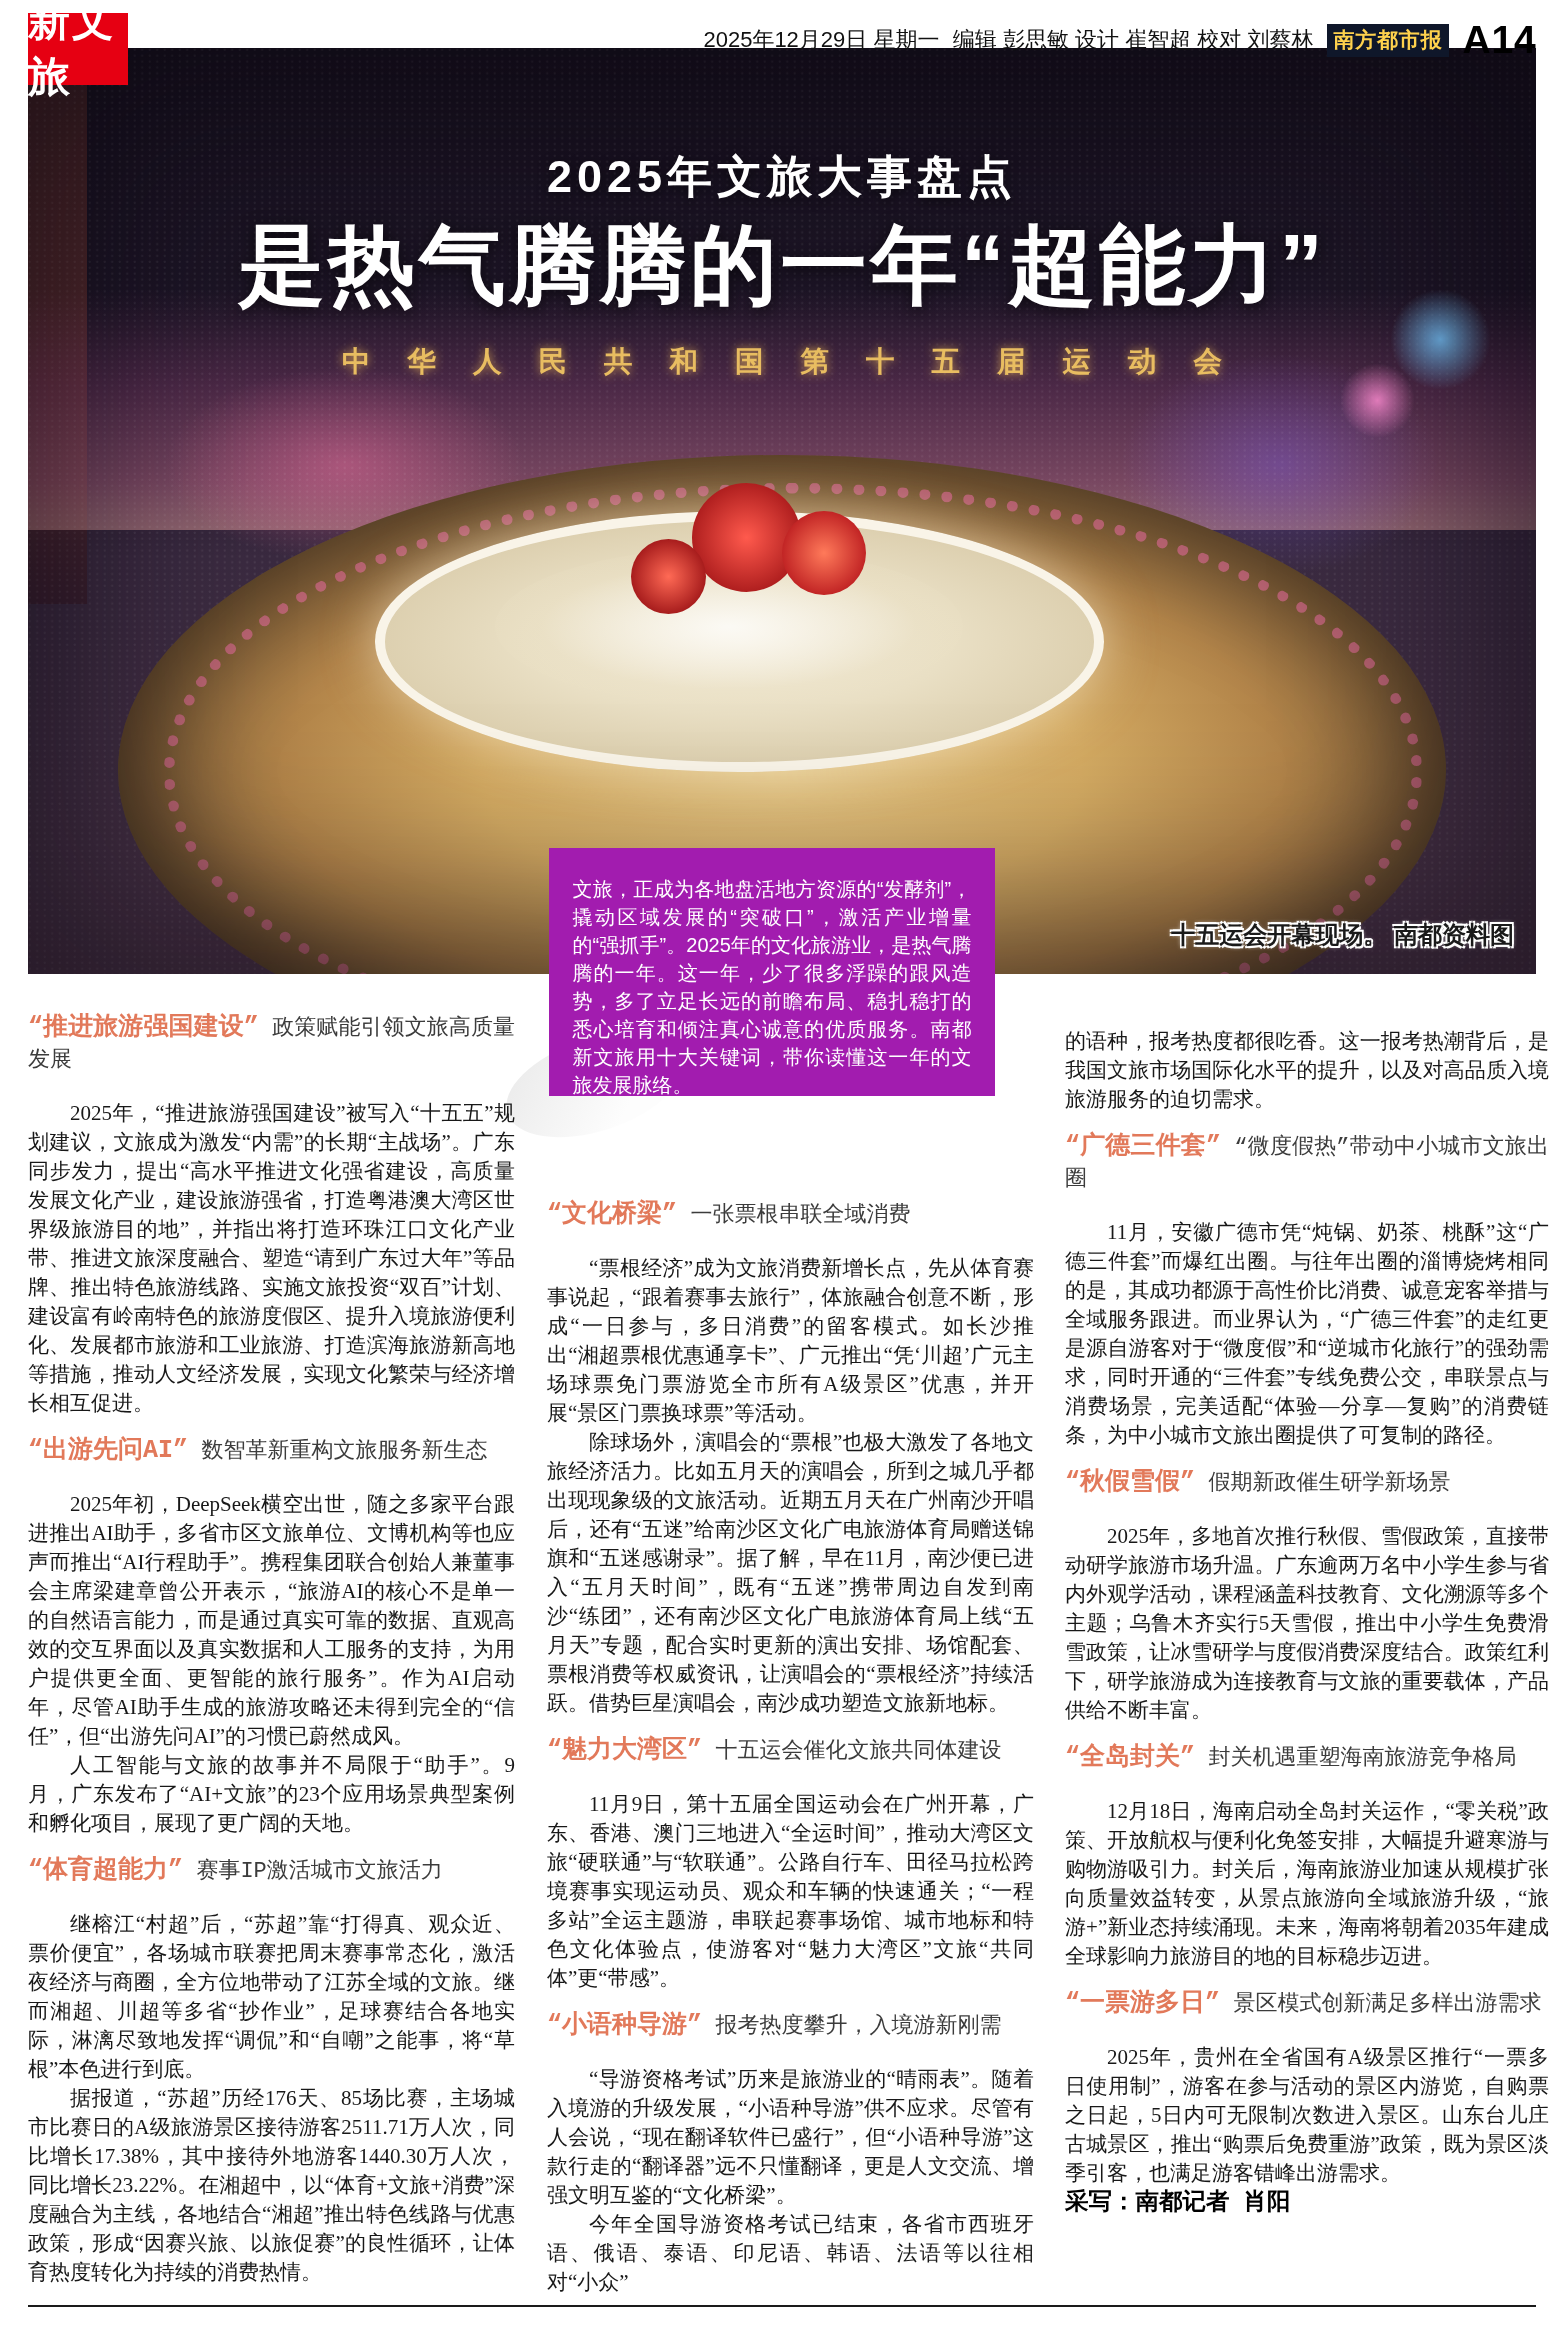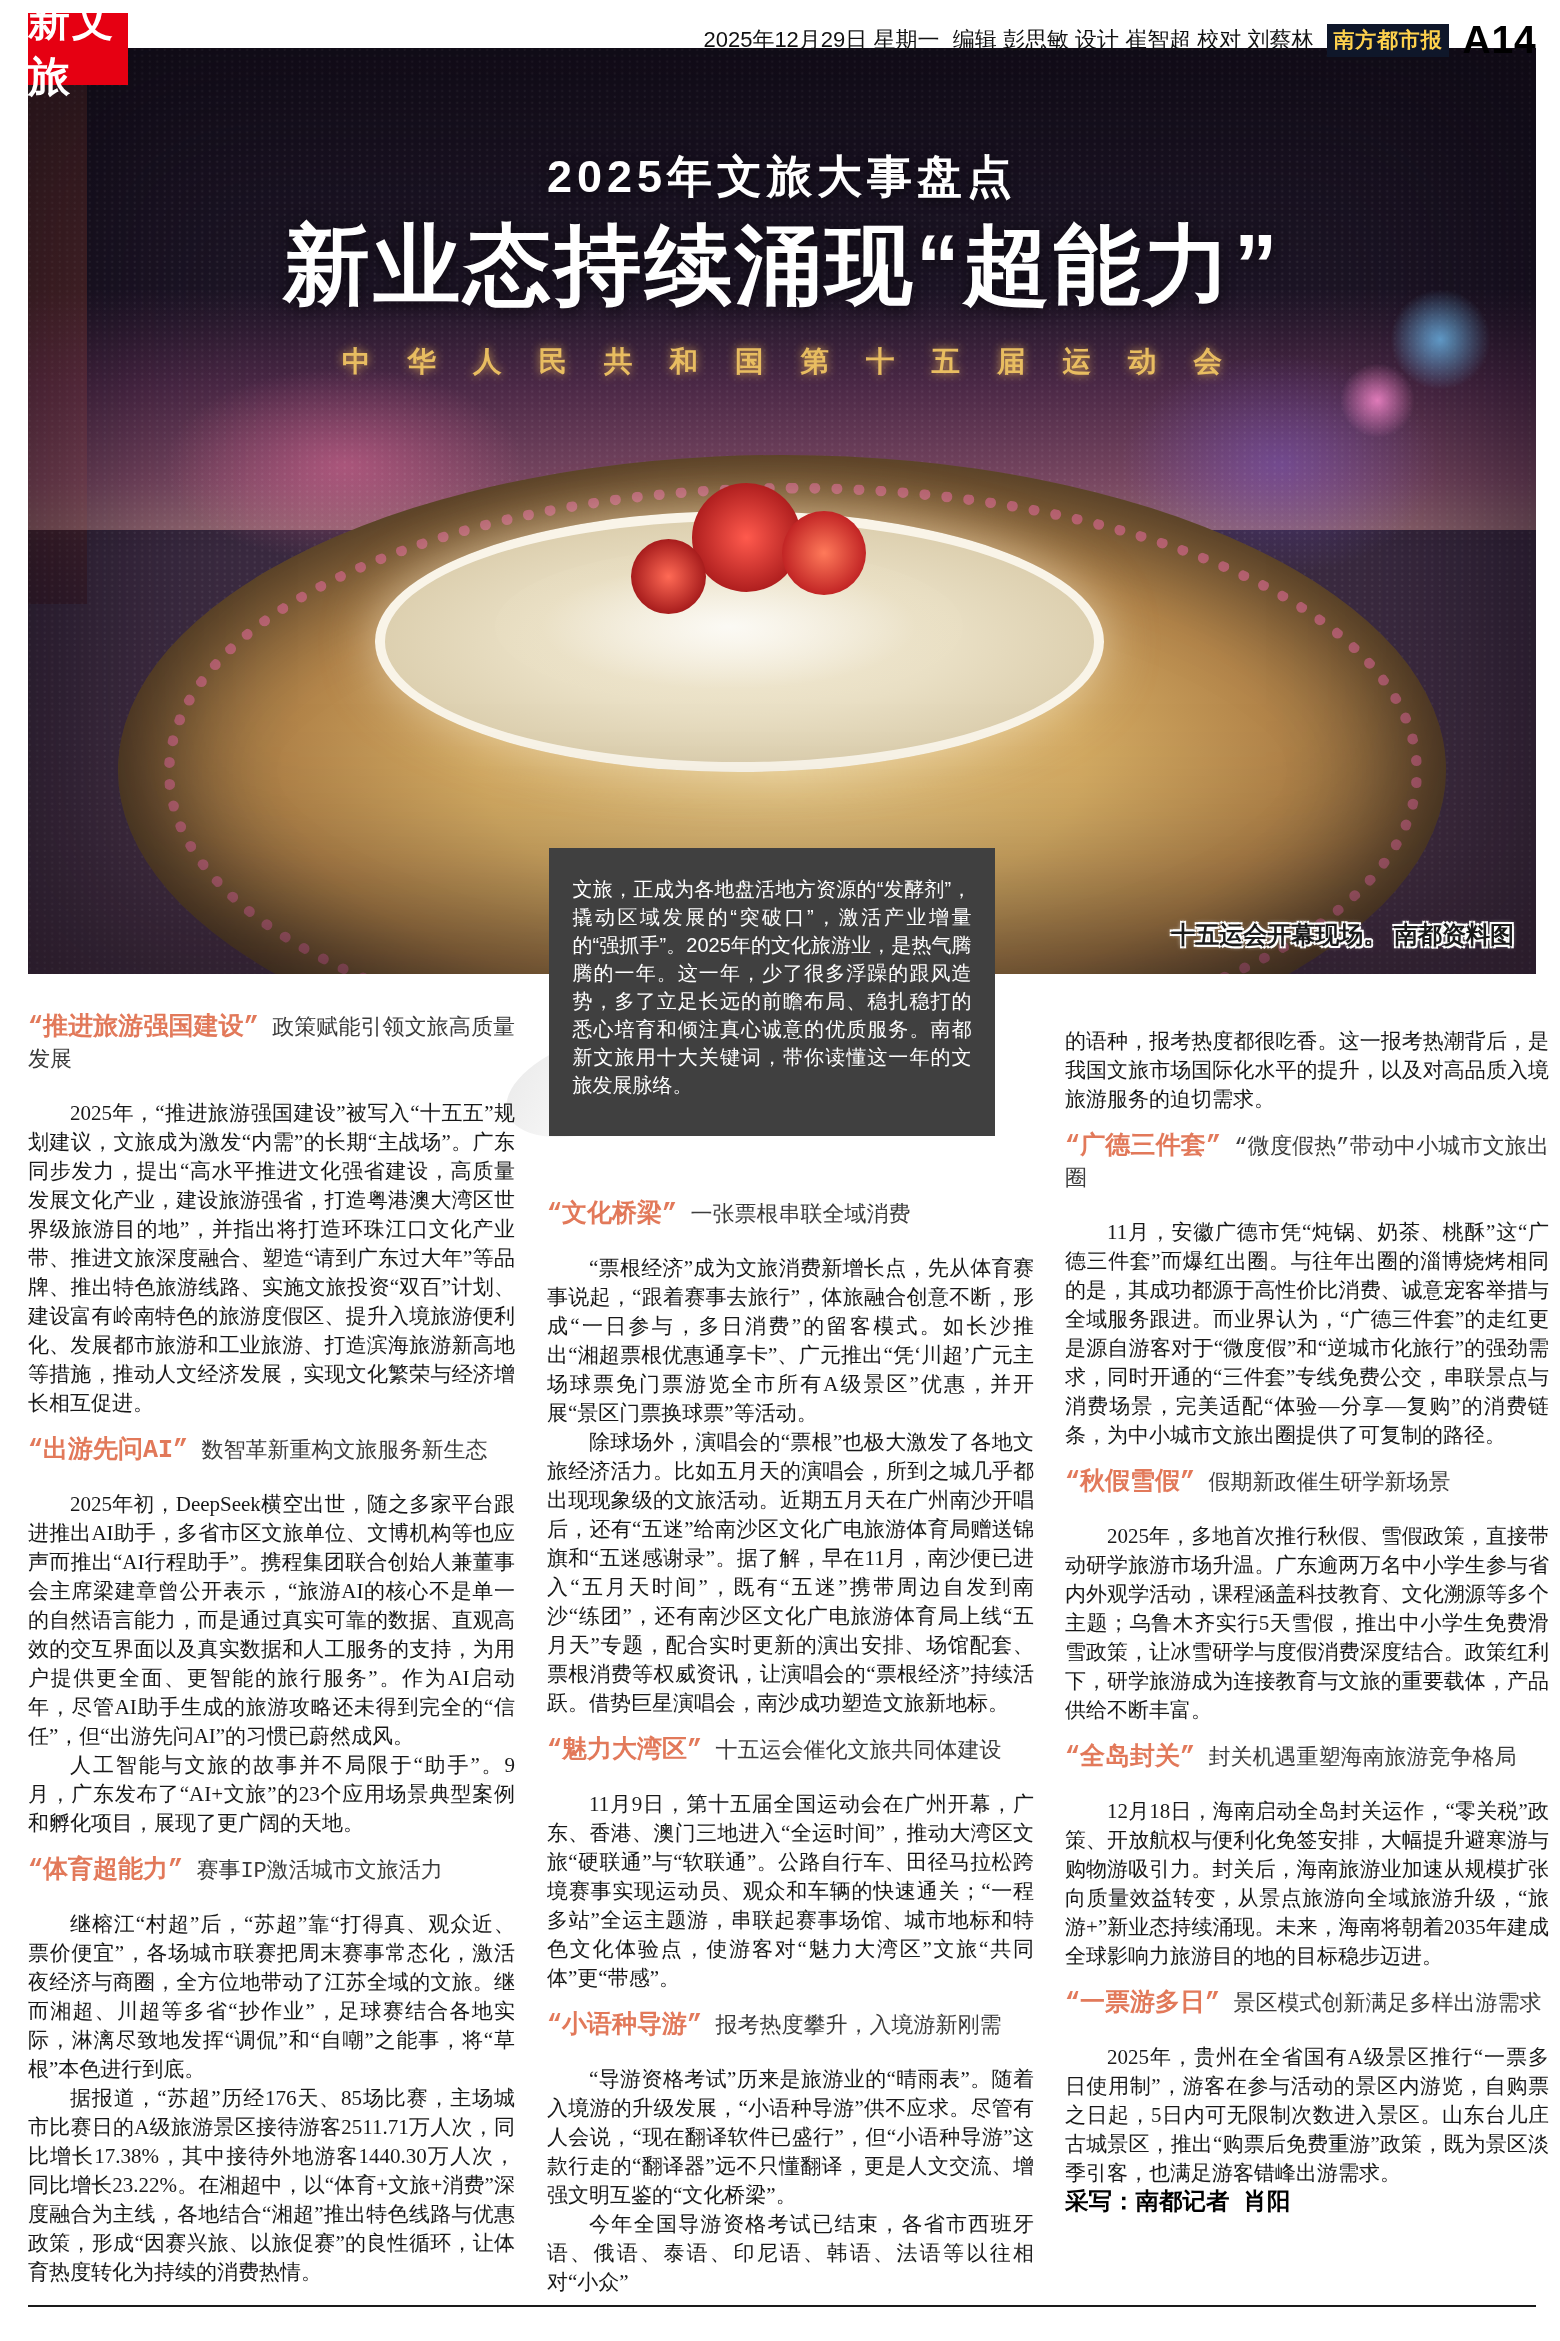--- a/index.html
+++ b/index.html
@@ -53,21 +53,21 @@
   .led-banner{position:absolute;left:0;top:295px;width:100%;text-align:center;color:#f2c663;
         font-family:"Liberation Sans","DejaVu Sans",sans-serif;font-weight:bold;font-size:28.5px;
         letter-spacing:37px;padding-left:37px;box-sizing:border-box;white-space:nowrap;
         text-shadow:0 0 10px rgba(255,200,90,.8);opacity:.95;}
   .photo-caption{position:absolute;right:22px;top:871px;color:#1a1a1a;
         font-family:"Liberation Sans","DejaVu Sans",sans-serif;font-weight:bold;font-size:24px;
         text-shadow:-1.7px -1.7px 0 #fff,1.7px -1.7px 0 #fff,-1.7px 1.7px 0 #fff,1.7px 1.7px 0 #fff,0 0 5px #fff;}
   
   .curl{position:absolute;left:503px;top:1039px;width:184px;height:92px;border-radius:50%;
         background:linear-gradient(135deg,#e9e9e9,#fdfdfd 70%);transform:rotate(-18deg);}
-  .intro-box{position:absolute;left:549px;top:848px;width:446px;height:288px;background:#404040;
+  .intro-box{position:absolute;left:549px;top:848px;width:446px;height:248px;background:#a21caf;
         box-sizing:border-box;padding:27px 23.5px 0 23.5px;z-index:4;}
   .intro-box p{margin:0;color:#fff;font-family:"Liberation Sans","DejaVu Sans",sans-serif;
         font-size:20px;line-height:28px;text-align:justify;}
   
   .col{position:absolute;width:487px;font-size:21px;line-height:29px;text-align:justify;}
   #col1{left:28px;top:1012px;}
   #col2{left:547px;top:1199px;}
   #col3{left:1065px;top:1027px;width:484px;}
   .col p{margin:0;text-indent:2em;}
   .col p.cont{text-indent:0;}
@@ -105,21 +105,21 @@
     <div class="crowd-ring"></div>
     <div class="stage"></div>
     <div class="stage-inner"></div>
     <div class="flower" style="left:44%;top:47%;width:109px;height:109px;background:radial-gradient(circle,#ff5a4d,#b01f1f 70%);"></div>
     <div class="flower" style="left:50%;top:50%;width:84px;height:84px;background:radial-gradient(circle,#ff7a5a,#c22525 70%);"></div>
     <div class="flower" style="left:40%;top:53%;width:75px;height:75px;background:radial-gradient(circle,#ff6a55,#a81d1d 70%);"></div>
     <div class="fw" style="right:3%;top:26%;width:101px;height:101px;background:radial-gradient(circle,rgba(120,200,255,.9),transparent 70%);"></div>
     <div class="fw" style="right:8%;top:34%;width:75px;height:75px;background:radial-gradient(circle,rgba(255,140,210,.9),transparent 70%);"></div>
     <div class="vignette"></div>
     <div class="kicker">2025年文旅大事盘点</div>
-    <div class="big-title">新业态持续涌现“超能力”</div>
+    <div class="big-title">是热气腾腾的一年“超能力”</div>
     <div class="led-banner">中华人民共和国第十五届运动会</div>
     <div class="photo-caption">十五运会开幕现场。 南都资料图</div>
   </div>
 
   <div class="curl"></div>
   <div class="intro-box">
     <p>文旅，正成为各地盘活地方资源的“发酵剂”，撬动区域发展的“突破口”，激活产业增量的“强抓手”。2025年的文化旅游业，是热气腾腾的一年。这一年，少了很多浮躁的跟风造势，多了立足长远的前瞻布局、稳扎稳打的悉心培育和倾注真心诚意的优质服务。南都新文旅用十大关键词，带你读懂这一年的文旅发展脉络。</p>
   </div>
 
   <section class="col" id="col1">

